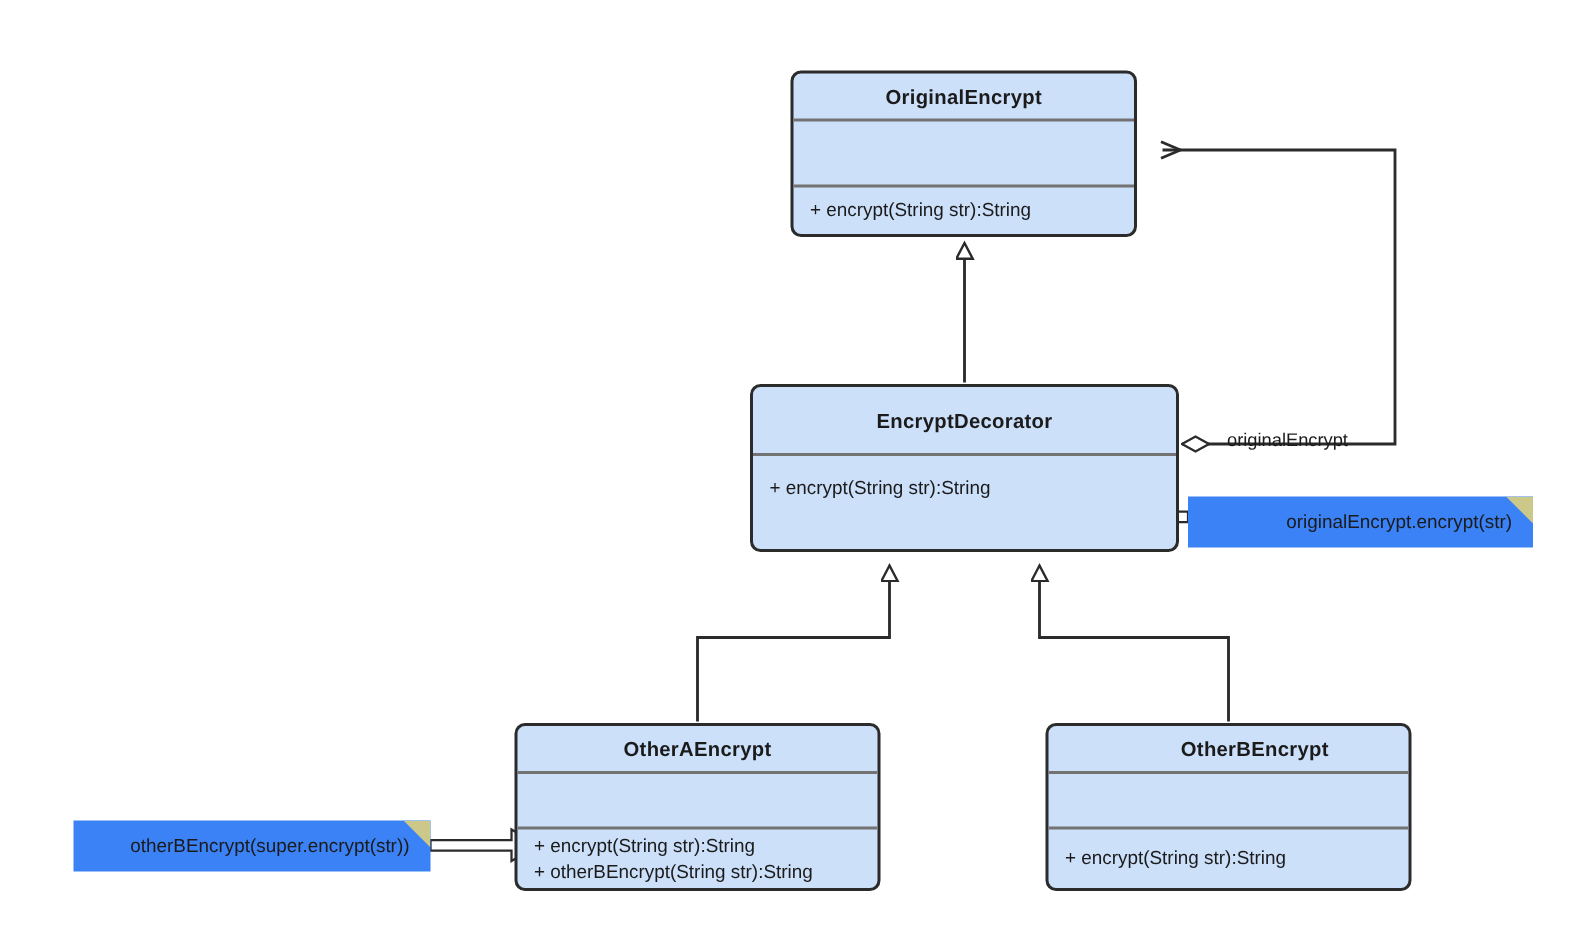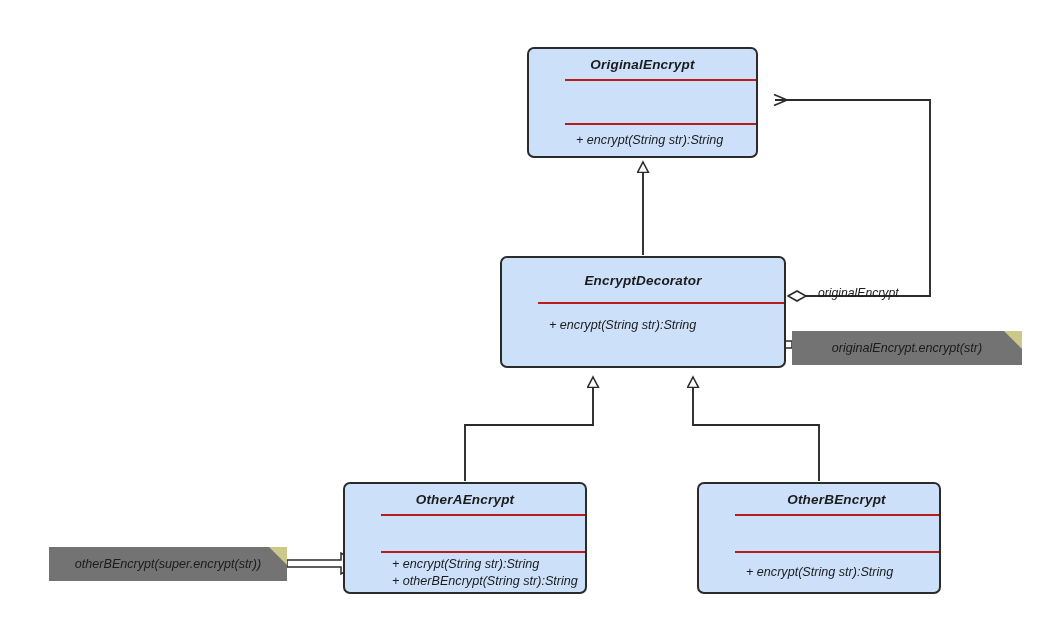--- a/index.html
+++ b/index.html
@@ -12,21 +12,20 @@
     height: 626px;
     position: relative;
     font-family: "Liberation Sans", sans-serif;
     overflow: hidden;
   }
   #canvas {
     position: absolute;
     left: 0; top: 0;
     width: 1050px;
     height: 626px;
-    font-style: italic;
   }
   svg.edges {
     position: absolute;
     left: 0; top: 0;
     width: 1050px;
     height: 626px;
     pointer-events: none;
   }
   .uml-class {
     position: absolute;
@@ -43,45 +42,44 @@
     text-align: center;
     font-weight: bold;
     font-size: 13.5px;
     color: #1b1b1b;
     letter-spacing: 0.2px;
     display: flex;
     align-items: center;
     justify-content: center;
   }
   .uml-class .c-sep {
-    border-top: 2px solid #b91c1c;
-    margin-left: 36px;
+    border-top: 2px solid #737373;
   }
   .uml-class .c-attrs,
   .uml-class .c-ops {
     font-size: 12.6px;
     color: #1b1b1b;
     padding: 0 0 0 11px;
     display: flex;
     flex-direction: column;
     justify-content: center;
   }
   .uml-class .member {
     line-height: 17px;
     white-space: nowrap;
   }
   .note {
     position: absolute;
     box-sizing: border-box;
-    background: #737373;
+    background: #3b82f6;
     font-size: 12.6px;
     color: #1b1b1b;
     display: flex;
     align-items: center;
-    justify-content: center;
+    justify-content: flex-end;
     padding: 0 14px;
     white-space: nowrap;
   }
   .note .fold {
     position: absolute;
     top: 0;
     right: 0;
     width: 18px;
     height: 18px;
     background: #ccc88a;

